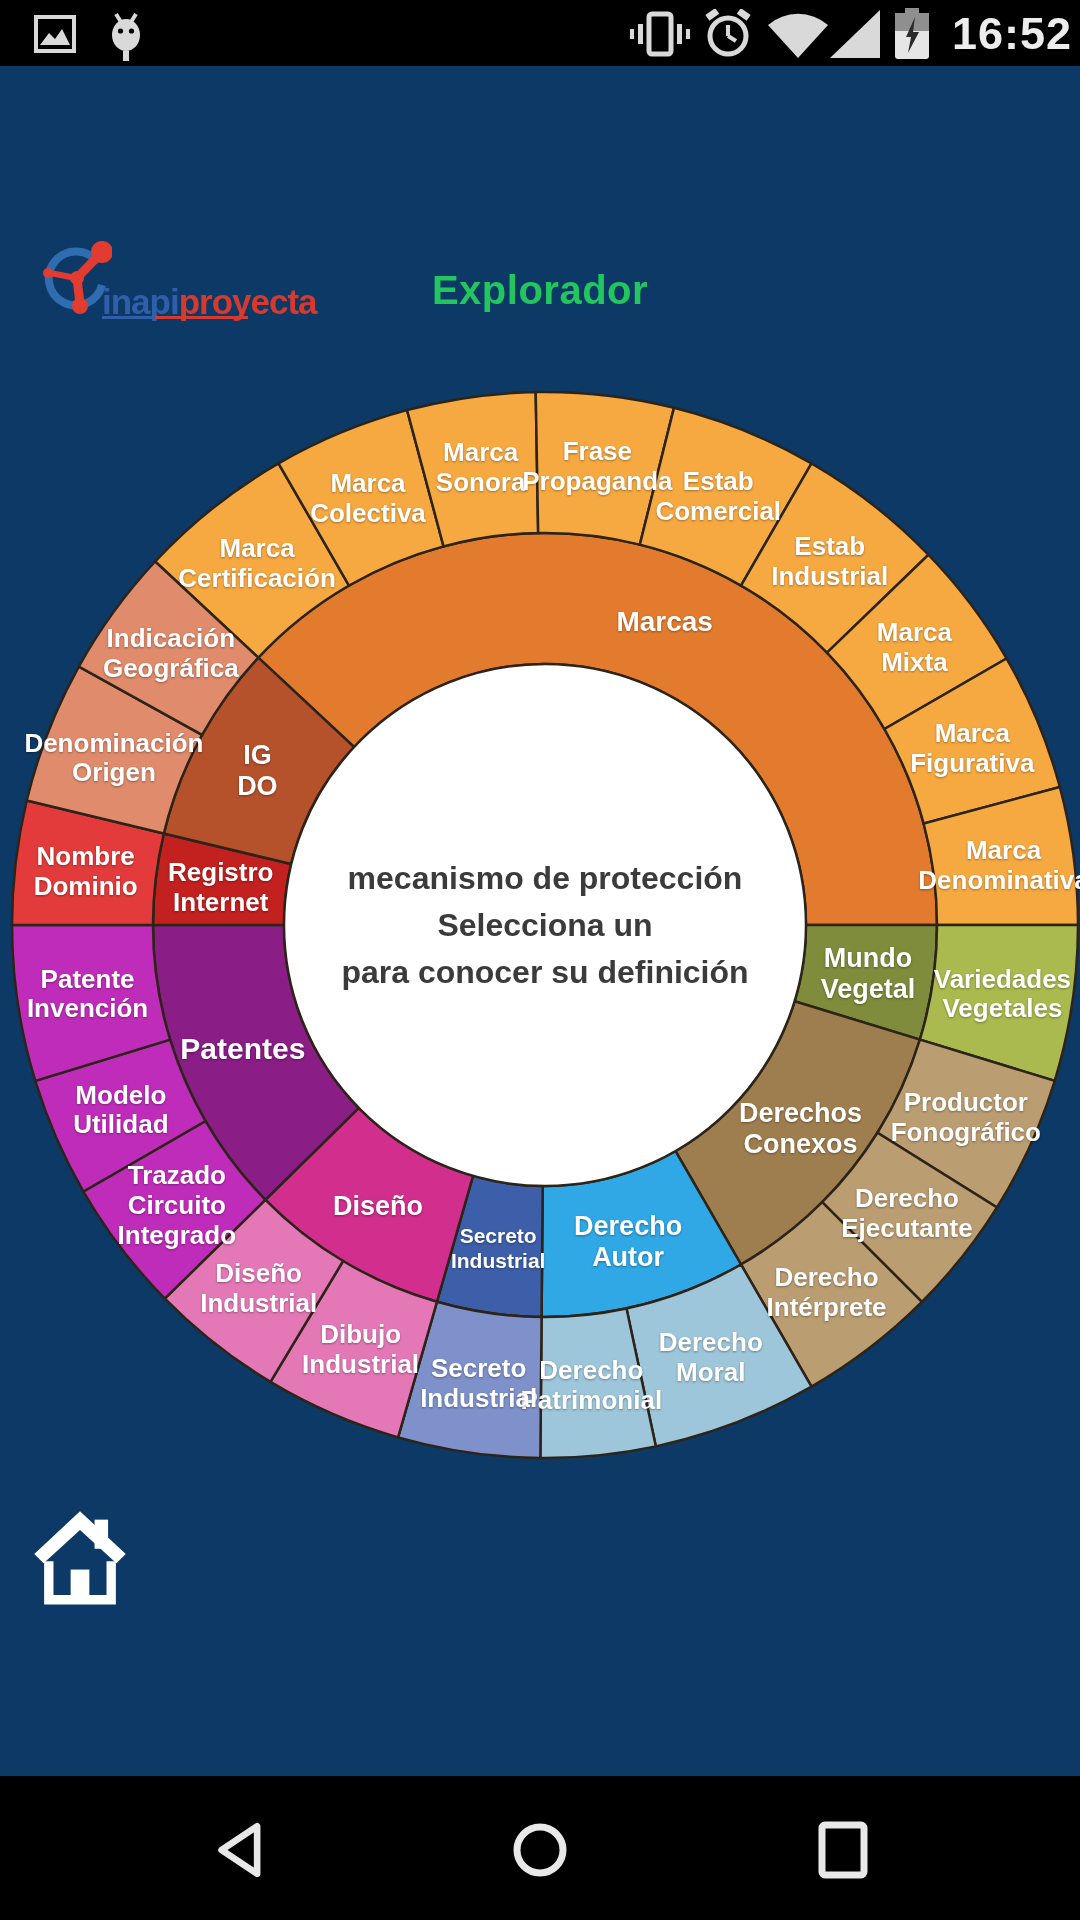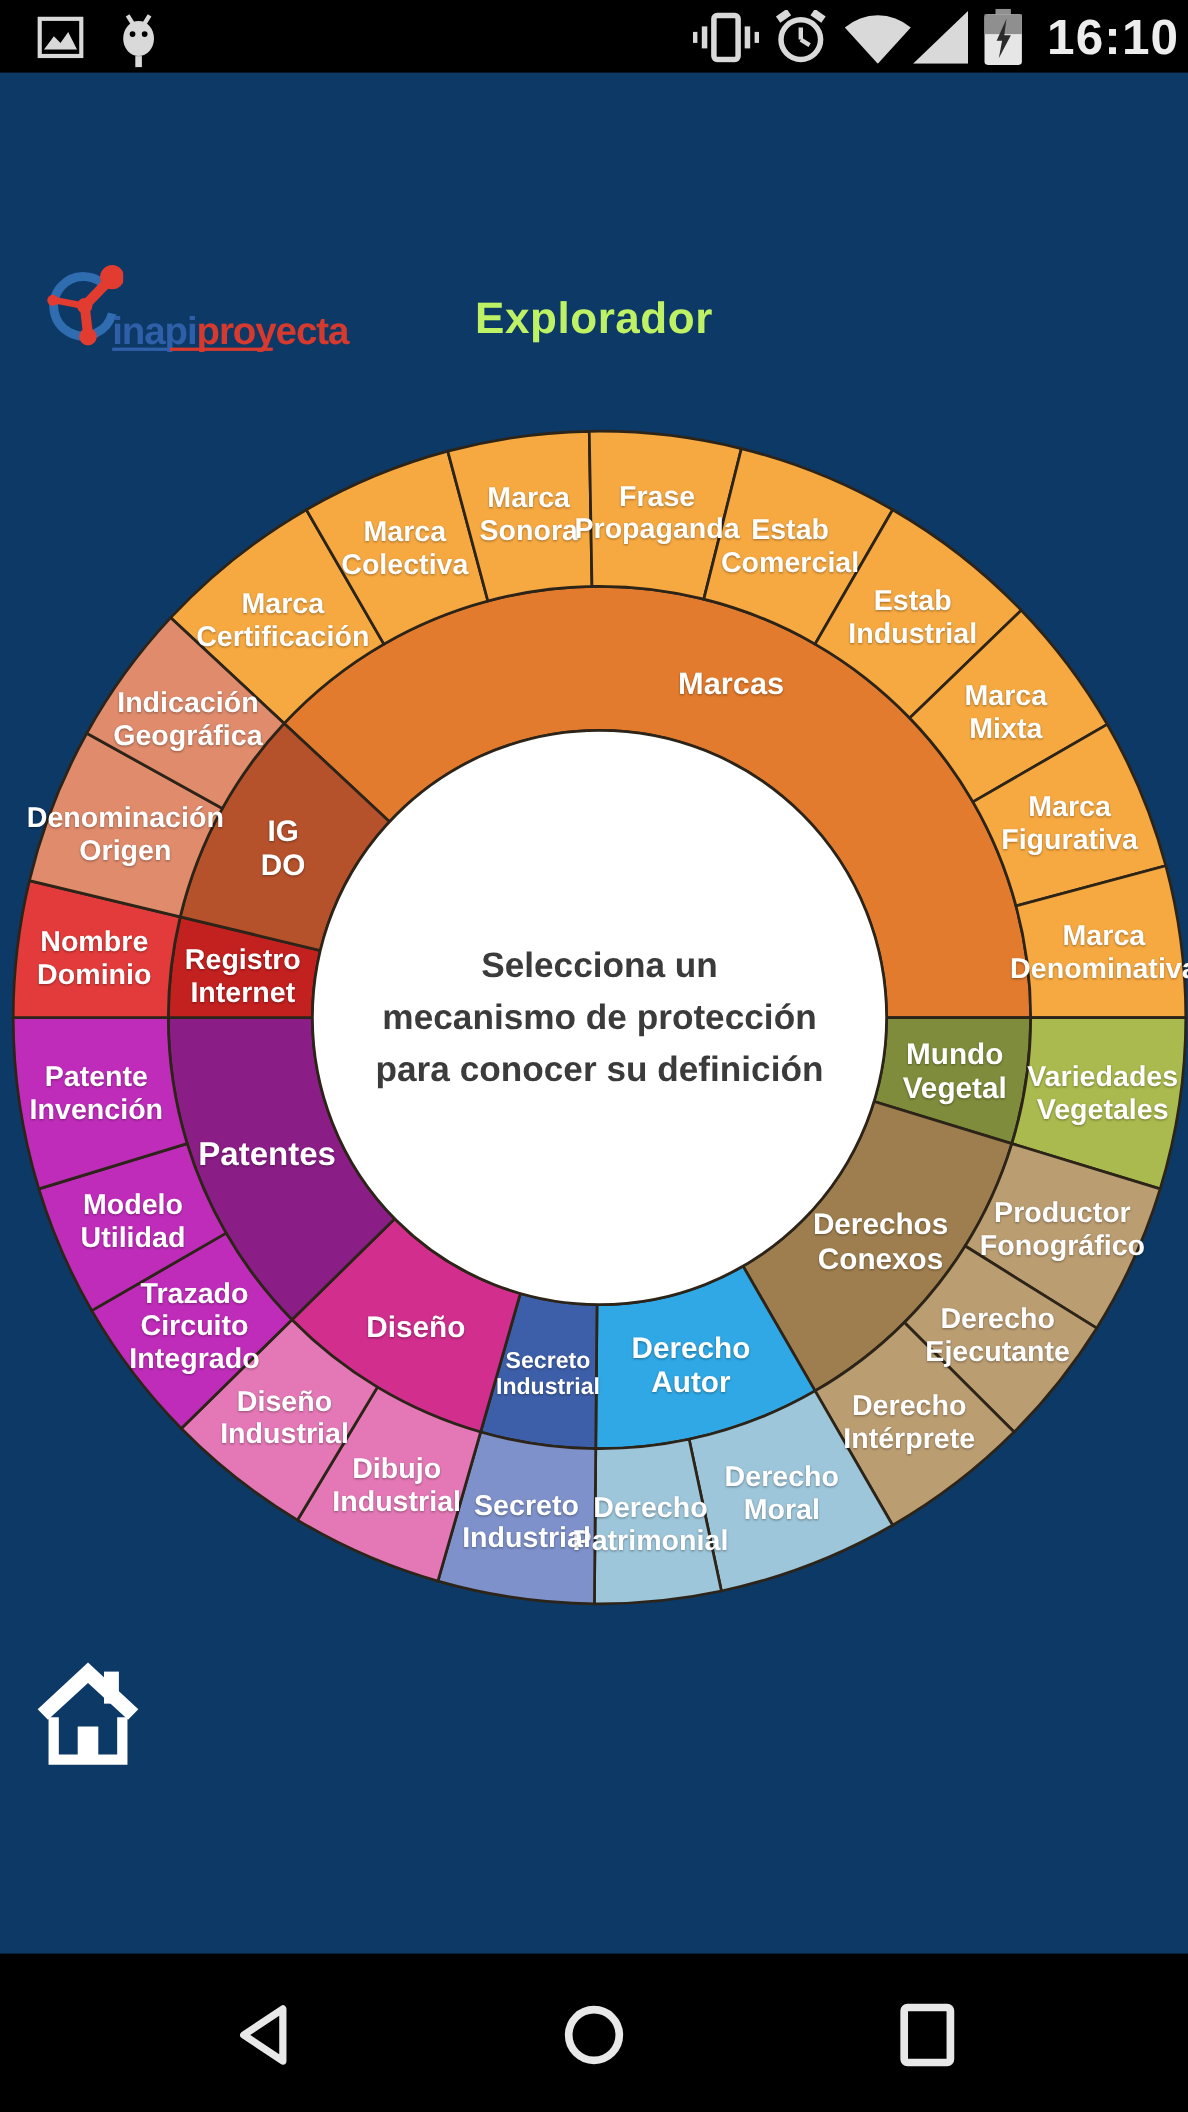--- a/index.html
+++ b/index.html
@@ -21,21 +21,21 @@
   .logo-icon{position:absolute;left:0;top:0;}
   .logo-text{
     position:absolute;left:66px;top:42px;font-size:35px;font-weight:bold;letter-spacing:-1px;
   }
   .logo-blue{color:#2e5fa8;}
   .logo-red{color:#d63a2e;}
   .logo-underline{position:absolute;left:66px;top:76px;width:146px;height:3px;
     background:linear-gradient(to right,#2e5fa8 0 36%,#d63a2e 36% 100%);}
   .page-title{
     position:absolute;left:0;top:268px;width:1080px;text-align:center;
-    color:#bef264;font-size:40px;font-weight:bold;letter-spacing:0.5px;
+    color:#22c55e;font-size:40px;font-weight:bold;letter-spacing:0.5px;
   }
   
   #wheel-svg{position:absolute;left:0;top:0;}
   #wheel-svg path{stroke:#2d2419;stroke-width:2.5;}
   .seg-label{
     fill:#ffffff;font-weight:bold;text-anchor:middle;
     font-family:"Liberation Sans",sans-serif;
     filter:drop-shadow(0 1px 1px rgba(0,0,0,0.35));
   }
   .center-text{
@@ -104,21 +104,21 @@
     </svg>
   </span>
   <span class="sb-icon" style="left:894px;top:8px">
     <svg width="36" height="52" viewBox="0 0 36 52">
       <rect x="11" y="0" width="14" height="6" fill="#8f8f8f"></rect>
       <rect x="1" y="5" width="34" height="46" rx="3" fill="#e6e6e6"></rect>
       <rect x="1" y="5" width="34" height="18" fill="#8f8f8f"></rect>
       <polygon points="21,9 12,29 17,29 14,45 25,24 19,24" fill="#2b2b2b"></polygon>
     </svg>
   </span>
-  <span class="sb-time">16:10</span>
+  <span class="sb-time">16:52</span>
 </div>
 
 <div class="logo">
   <span class="logo-icon">
     <svg width="76" height="84" viewBox="0 0 76 84">
       <path d="M62 23 A27 27 0 1 0 66 45" fill="none" stroke="#2f6cb0" stroke-width="8"></path>
       <line x1="41" y1="38" x2="66" y2="12" stroke="#e23c30" stroke-width="9"></line>
       <line x1="41" y1="38" x2="44" y2="64" stroke="#e23c30" stroke-width="9"></line>
       <line x1="14" y1="33" x2="40" y2="38" stroke="#e23c30" stroke-width="6"></line>
       <circle cx="66" cy="12" r="11" fill="#e23c30"></circle>
@@ -197,22 +197,22 @@
     <text class="seg-label" font-size="26"><tspan x="258.66904844420174" y="1282.3590805323445">Diseño</tspan><tspan x="258.66904844420174" y="1312.2590805323446">Industrial</tspan></text>
     <text class="seg-label" font-size="26"><tspan x="176.8490738277372" y="1184.1484694698383">Trazado</tspan><tspan x="176.8490738277372" y="1214.0484694698384">Circuito</tspan><tspan x="176.8490738277372" y="1243.9484694698385">Integrado</tspan></text>
     <text class="seg-label" font-size="26"><tspan x="120.85971559688005" y="1103.571444377926">Modelo</tspan><tspan x="120.85971559688005" y="1133.471444377926">Utilidad</tspan></text>
     <text class="seg-label" font-size="26"><tspan x="87.58016319511347" y="987.5118526474448">Patente</tspan><tspan x="87.58016319511347" y="1017.4118526474449">Invención</tspan></text>
     <text class="seg-label" font-size="26"><tspan x="85.70583865834658" y="864.7889536757502">Nombre</tspan><tspan x="85.70583865834658" y="894.6889536757503">Dominio</tspan></text>
     <text class="seg-label" font-size="26"><tspan x="113.94636045670569" y="751.522407293788">Denominación</tspan><tspan x="113.94636045670569" y="781.4224072937881">Origen</tspan></text>
     <text class="seg-label" font-size="26"><tspan x="170.82964010158673" y="647.2993208147312">Indicación</tspan><tspan x="170.82964010158673" y="677.1993208147313">Geográfica</tspan></text>
   </svg>
 
 <div class="center-text">
+  <div>mecanismo de protección</div>
   <div>Selecciona un</div>
-  <div>mecanismo de protección</div>
   <div>para conocer su definición</div>
 </div>
 
 <div class="home-button">
   <span>
     <svg width="104" height="100" viewBox="0 0 100 96">
       <rect x="64" y="14" width="13" height="28" fill="#fff"></rect>
       <polygon points="50,6 94,47 85,56 50,24 15,56 6,47" fill="#fff"></polygon>
       <path d="M20 54 V91 H80 V54" fill="none" stroke="#fff" stroke-width="9"></path>
       <rect x="41" y="62" width="18" height="29" fill="#fff"></rect>

